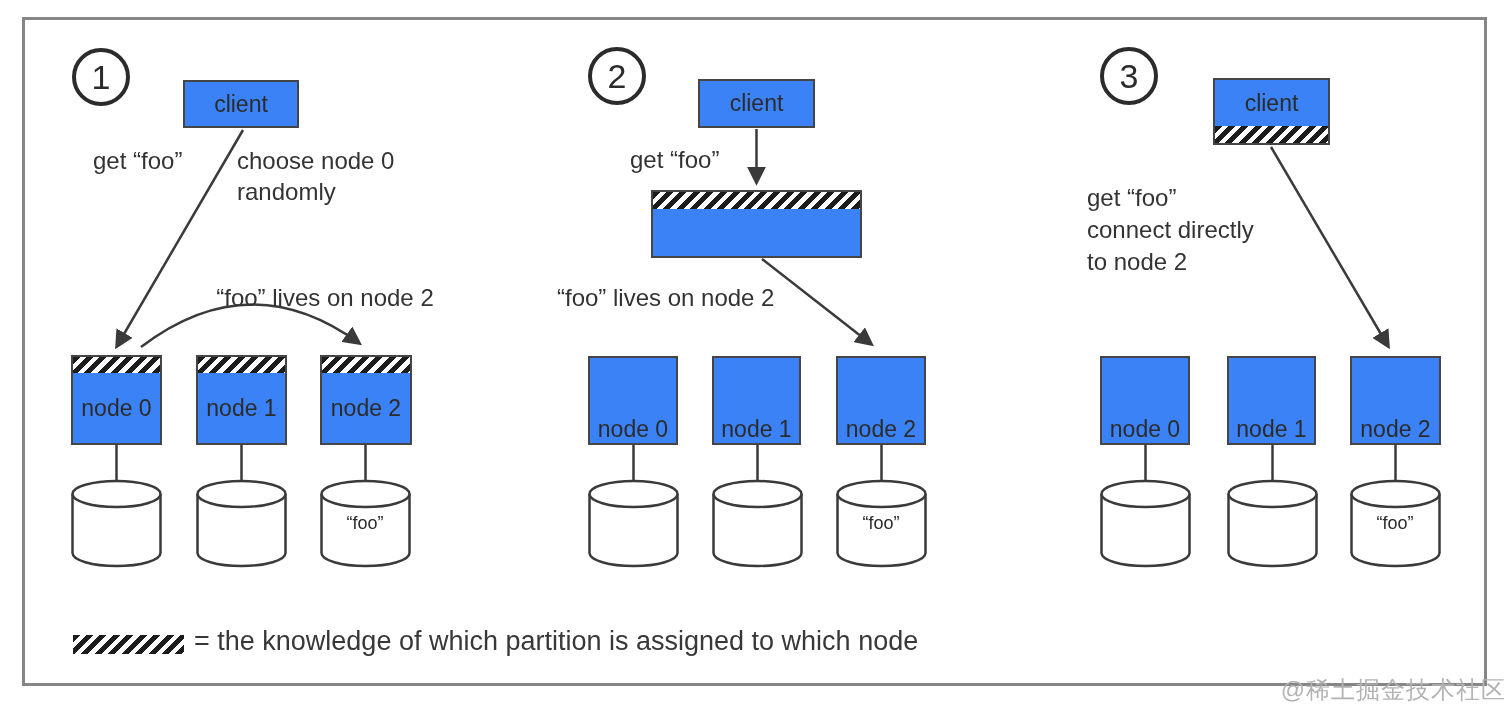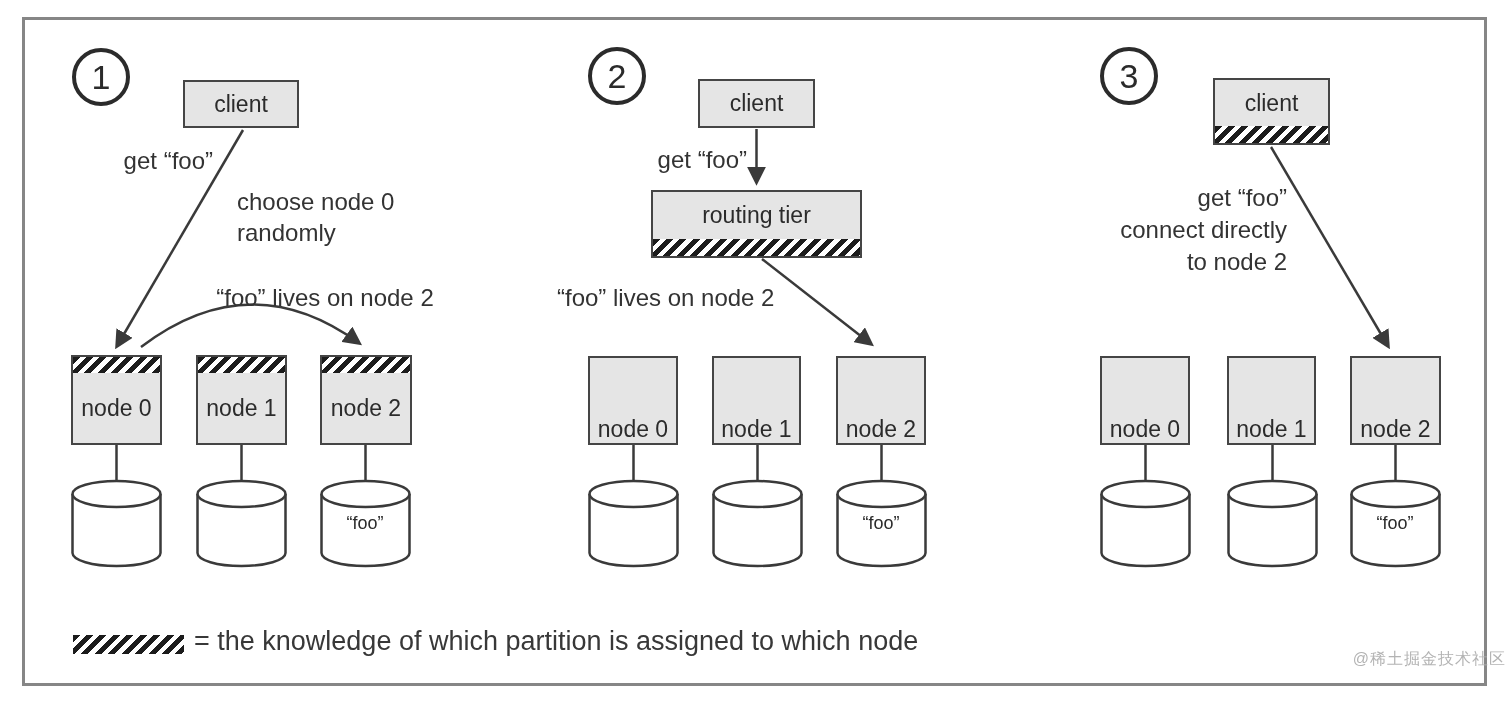--- a/index.html
+++ b/index.html
@@ -11,44 +11,44 @@
     position:absolute;left:22px;top:17px;width:1465px;height:669px;
     border:3px solid #868686;box-sizing:border-box;background:#ffffff;
   }
   svg.linework{position:absolute;left:0;top:0;z-index:2;}
   .num-circle{
     position:absolute;width:58px;height:58px;border:4px solid #2b2b2b;border-radius:50%;
     box-sizing:border-box;display:flex;align-items:center;justify-content:center;
     font-size:34px;color:#2b2b2b;background:#ffffff;z-index:3;
   }
   .box{
-    position:absolute;background:#e5e5e5;border:2.5px solid #454545;box-sizing:border-box;
+    position:absolute;background:#3b82f6;border:2.5px solid #454545;box-sizing:border-box;
     display:flex;align-items:center;justify-content:center;font-size:23px;color:#2b2b2b;z-index:3;
   }
   .node{width:91px;height:90px;align-items:flex-end;}
   .node.hatched{flex-direction:column;justify-content:flex-start;}
   .hatch{
     background:repeating-linear-gradient(135deg,#1c1c1c 0 5px,#ffffff 5px 9.5px);
   }
   .hatch-bar{width:100%;height:16px;flex:0 0 auto;}
   .node.hatched .node-label-wrap{flex:1;display:flex;align-items:center;justify-content:center;width:100%;}
   .vstack{display:flex;flex-direction:column;justify-content:flex-start;}
   .lbl{
     position:absolute;font-size:24px;line-height:31px;color:#333333;z-index:4;white-space:pre;
   }
-  .lbl.right{text-align:right;}
+  .lbl.right{}
   .lbl.center{text-align:center;}
   .foo-label{
     position:absolute;font-size:18px;color:#2b2b2b;z-index:4;transform:translate(-50%,-50%);
   }
   #legend{position:absolute;left:73px;top:626px;display:flex;align-items:center;z-index:4;}
   #legend .swatch{width:111px;height:19px;margin-top:6px;}
   #legend .legend-text{font-size:27px;color:#383838;margin-left:10px;}
   #watermark{
-    position:absolute;right:6px;top:649px;font-size:16px;color:#b3b3b3;z-index:6;
+    position:absolute;right:6px;top:674px;font-size:24px;color:#b3b3b3;z-index:6;
     letter-spacing:1px;
   }
 </style>
 </head>
 <body>
 
 <div id="stage">
 
   <div id="frame"></div>
 
@@ -119,21 +119,21 @@
     </g>
   </svg>
 
   <div class="num-circle" style="left:72px;top:48px;">
     <span>1</span>
   </div>
   <div class="box" style="left:183px;top:80px;width:116px;height:48px;">
     <span>client</span>
   </div>
   <div class="lbl right" style="left:93px;top:145px;width:120px;">get “foo”</div>
-  <div class="lbl" style="left:237px;top:145px;margin-top:41px;">choose node 0
+  <div class="lbl" style="left:237px;top:145px;">choose node 0
 randomly</div>
   <div class="lbl center" style="left:205px;top:282px;width:240px;">“foo” lives on node 2</div>
 
   <div class="box node hatched" style="left:71px;top:355px;">
     <div class="hatch hatch-bar"></div>
     <div class="node-label-wrap">
         <span>node 0</span>
       </div>
   </div>
   <div class="box node hatched" style="left:196px;top:355px;">
@@ -151,23 +151,20 @@
   <div class="foo-label" style="left:365px;top:523px;">“foo”</div>
 
   <div class="num-circle" style="left:588px;top:47px;">
     <span>2</span>
   </div>
   <div class="box" style="left:698px;top:79px;width:117px;height:49px;">
     <span>client</span>
   </div>
   <div class="lbl right" style="left:630px;top:144px;width:117px;">get “foo”</div>
   <div class="box vstack" style="left:651px;top:190px;width:211px;height:68px;padding:0;">
-    <div style="flex:1;display:flex;align-items:center;justify-content:center;width:100%;">
-      <span>routing tier</span>
-    </div>
     <div class="hatch hatch-bar" style="height:17px;"></div>
   </div>
   <div class="lbl" style="left:557px;top:282px;">“foo” lives on node 2</div>
 
   <div class="box node" style="left:588px;top:356px;width:90px;height:89px;">
     <span>node 0</span>
   </div>
   <div class="box node" style="left:712px;top:356px;width:89px;height:89px;">
     <span>node 1</span>
   </div>

